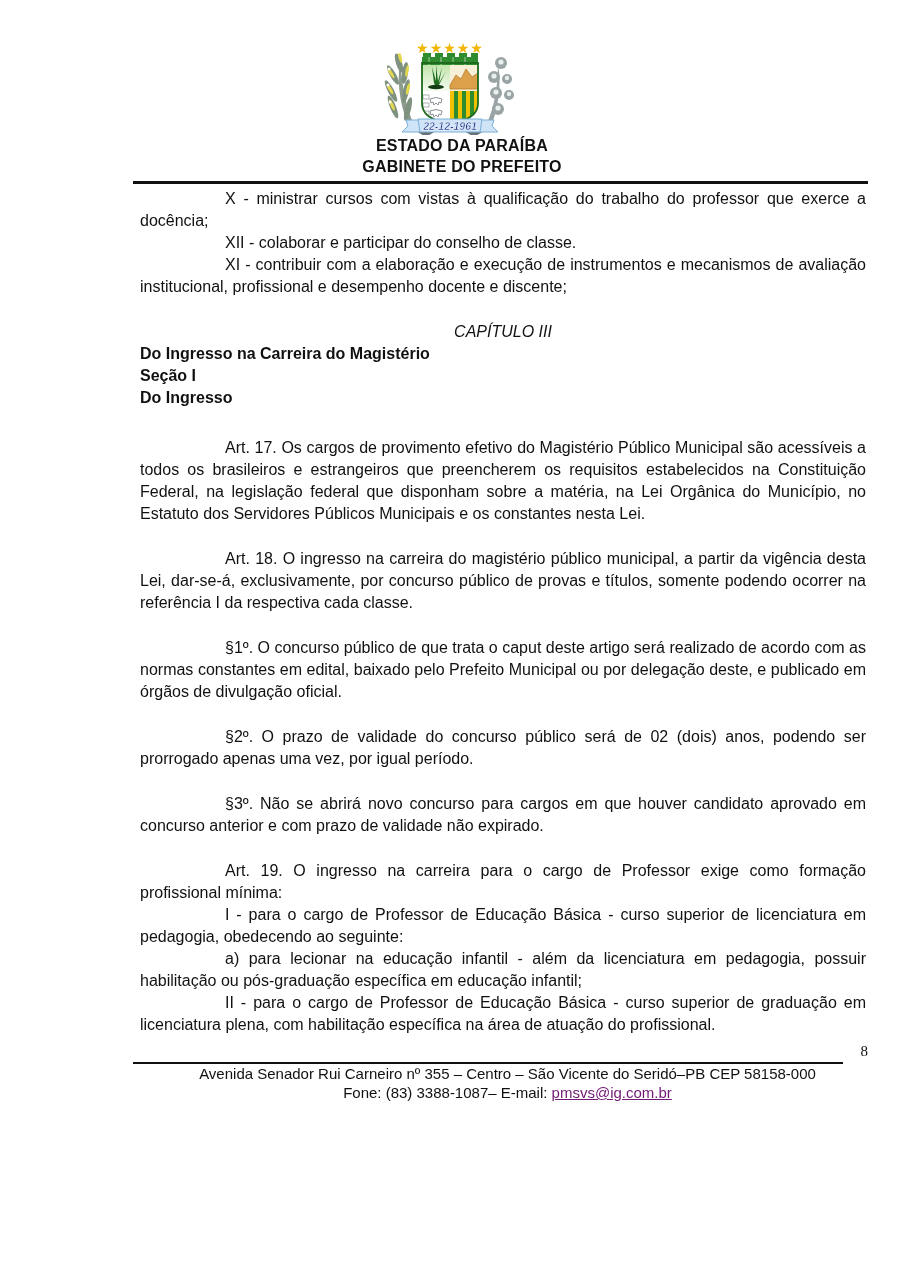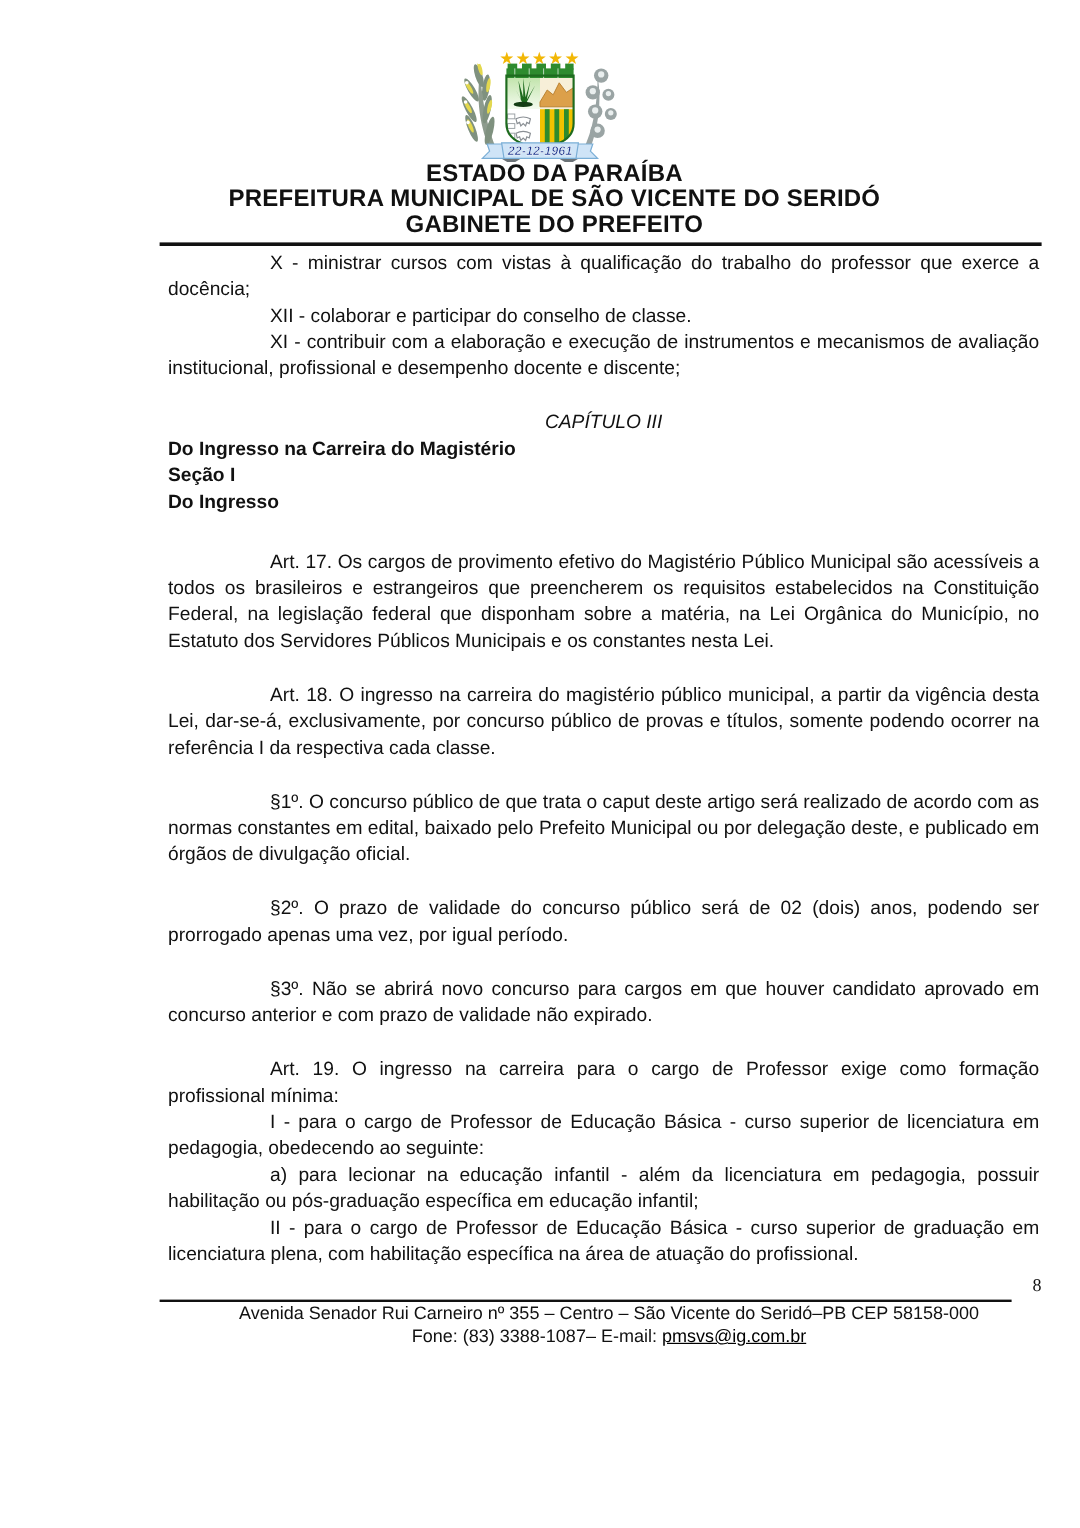--- a/index.html
+++ b/index.html
@@ -4,41 +4,41 @@
 <style>
   html,body{margin:0;padding:0;background:#e8e8e8;}
   .page{
     width:900px;height:1273px;background:#ffffff;margin:0 auto;
     position:relative;overflow:hidden;
     font-family:"Liberation Sans","DejaVu Sans",sans-serif;
     color:#111;
   }
   
   .crest-wrap{padding-top:33px;text-align:center;height:102px;}
-  .org-block{text-align:center;font-weight:bold;font-size:20px;line-height:21px;letter-spacing:.2px;margin-left:24px;}
+  .org-block{text-align:center;font-weight:bold;font-size:16px;line-height:21px;letter-spacing:.2px;margin-left:24px;}
   .hr-header{margin:4px 0 0 133px;width:735px;border:0;border-top:3px solid #111;}
   
   .content{margin:4px 34px 0 140px;font-size:16px;line-height:22px;}
   .p{ text-align:justify; text-indent:85px; margin:0; }
   .c{ text-align:center; text-indent:0; margin:0;font-style:italic; }
   .cb{ font-weight:bold; text-indent:0; margin:0; }
   .sp{height:23px;}
   .sp2{height:28px;}
   
   .pagenum{
     margin:6px 32px 0 0;text-align:right;
     font-family:"Liberation Serif","DejaVu Serif",serif;
     font-size:15px;line-height:18px;
   }
   .hr-footer{margin:2px 0 0 133px;width:710px;border:0;border-top:2px solid #111;}
   .footer-text{
     margin-left:140px;width:735px;text-align:center;
     font-size:15px;line-height:19px;padding-top:0;
   }
-  .email-link{color:#000000;text-decoration:underline;cursor:pointer;}
+  .email-link{color:#701a75;text-decoration:underline;cursor:pointer;}
 </style>
 </head>
 <body>
 
 <div class="page">
 
   <div class="crest-wrap">
     <svg width="168" height="102" viewBox="0 0 168 102" aria-hidden="true">
       <defs>
         <linearGradient id="q1g" x1="0" y1="0" x2="0" y2="1">
@@ -152,21 +152,20 @@
         <path d="M40,87 L56,87 L54,99 L36,99 L42,93 Z" fill="#cfe4f7" stroke="#7aaed6" stroke-width="1"></path>
         <path d="M128,87 L112,87 L114,99 L132,99 L126,93 Z" fill="#cfe4f7" stroke="#7aaed6" stroke-width="1"></path>
         <path d="M52,86 H116 L114,99 H54 Z" fill="#cfe4f7" stroke="#7aaed6" stroke-width="1"></path>
         <text x="84" y="96.5" text-anchor="middle" font-size="10.5" font-weight="bold" font-style="italic" fill="#15318c" stroke="#ffffff" stroke-width="0.4">22-12-1961</text>
       </g>
     </svg>
   </div>
 
   <div class="org-block">
     <div>ESTADO DA PARAÍBA</div>
-    <div>PREFEITURA MUNICIPAL DE SÃO VICENTE DO SERIDÓ</div>
     <div>GABINETE DO PREFEITO</div>
   </div>
   <hr class="hr-header">
 
   <div class="content">
     <p class="p">X - ministrar cursos com vistas à qualificação do trabalho do professor que exerce a docência;</p>
     <p class="p">XII - colaborar e participar do conselho de classe.</p>
     <p class="p">XI - contribuir com a elaboração e execução de instrumentos e mecanismos de avaliação institucional, profissional e desempenho docente e discente;</p>
     <div class="sp"></div>
     <p class="c">CAPÍTULO III</p>

